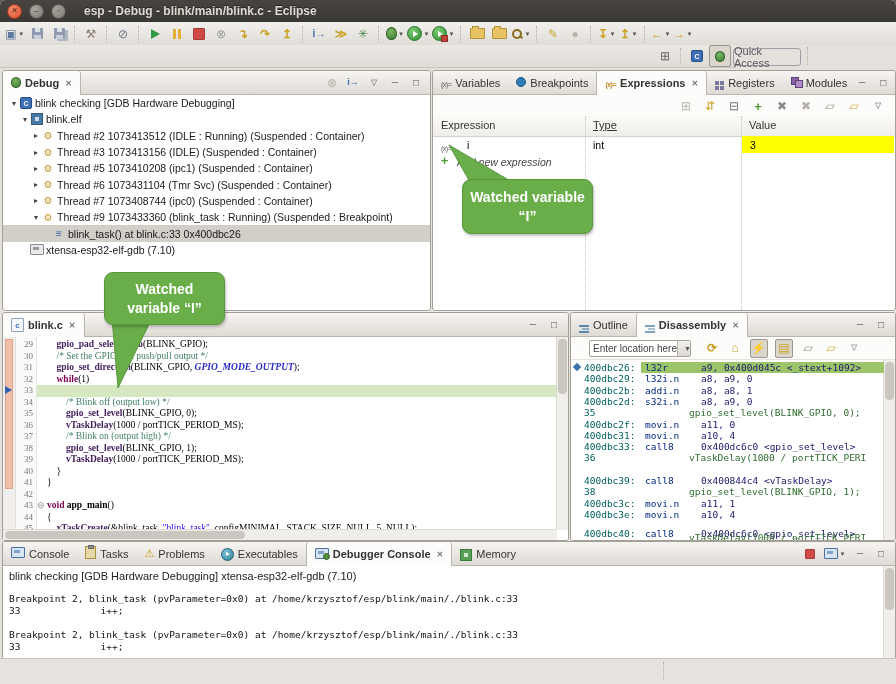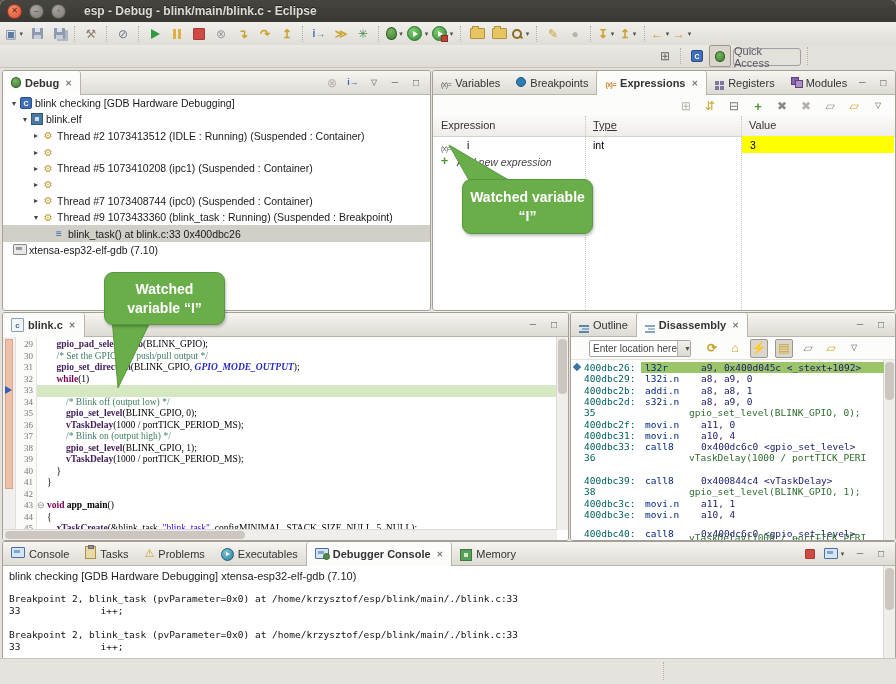--- a/index.html
+++ b/index.html
@@ -357,33 +357,35 @@
           <span class="ticon">
             <span style="color:#BF9726;font-size:10px;">⚙</span>
           </span>
           <span class="tlabel">Thread #2 1073413512 (IDLE : Running) (Suspended : Container)</span>
         </div>
         <div class="trow" style="padding-left: 28px;">
           <span class="texp">▸</span>
           <span class="ticon">
             <span style="color:#BF9726;font-size:10px;">⚙</span>
           </span>
+          <span class="tlabel">Thread #3 1073413156 (IDLE) (Suspended : Container)</span>
         </div>
         <div class="trow" style="padding-left: 28px;">
           <span class="texp">▸</span>
           <span class="ticon">
             <span style="color:#BF9726;font-size:10px;">⚙</span>
           </span>
           <span class="tlabel">Thread #5 1073410208 (ipc1) (Suspended : Container)</span>
         </div>
         <div class="trow" style="padding-left: 28px;">
           <span class="texp">▸</span>
           <span class="ticon">
             <span style="color:#BF9726;font-size:10px;">⚙</span>
           </span>
+          <span class="tlabel">Thread #6 1073431104 (Tmr Svc) (Suspended : Container)</span>
         </div>
         <div class="trow" style="padding-left: 28px;">
           <span class="texp">▸</span>
           <span class="ticon">
             <span style="color:#BF9726;font-size:10px;">⚙</span>
           </span>
           <span class="tlabel">Thread #7 1073408744 (ipc0) (Suspended : Container)</span>
         </div>
         <div class="trow" style="padding-left: 28px;">
           <span class="texp">▾</span>
@@ -392,21 +394,21 @@
           </span>
           <span class="tlabel">Thread #9 1073433360 (blink_task : Running) (Suspended : Breakpoint)</span>
         </div>
         <div class="trow sel" style="padding-left: 39px;">
           <span class="texp"></span>
           <span class="ticon">
             <span style="color:#3465A4;font-size:10px;font-weight:bold;">≡</span>
           </span>
           <span class="tlabel">blink_task() at blink.c:33 0x400dbc26</span>
         </div>
-        <div class="trow" style="">
+        <div class="trow" style="padding-left: 17px;">
           <span class="texp"></span>
           <span class="ticon">
             <span class="sh-monitor" style="border-color:#8a8a8a;background:#e8e8e8;">
               <i style="background:#9a9a9a;"></i>
             </span>
           </span>
           <span class="tlabel">xtensa-esp32-elf-gdb (7.10)</span>
         </div>
       </div>
   </div>

